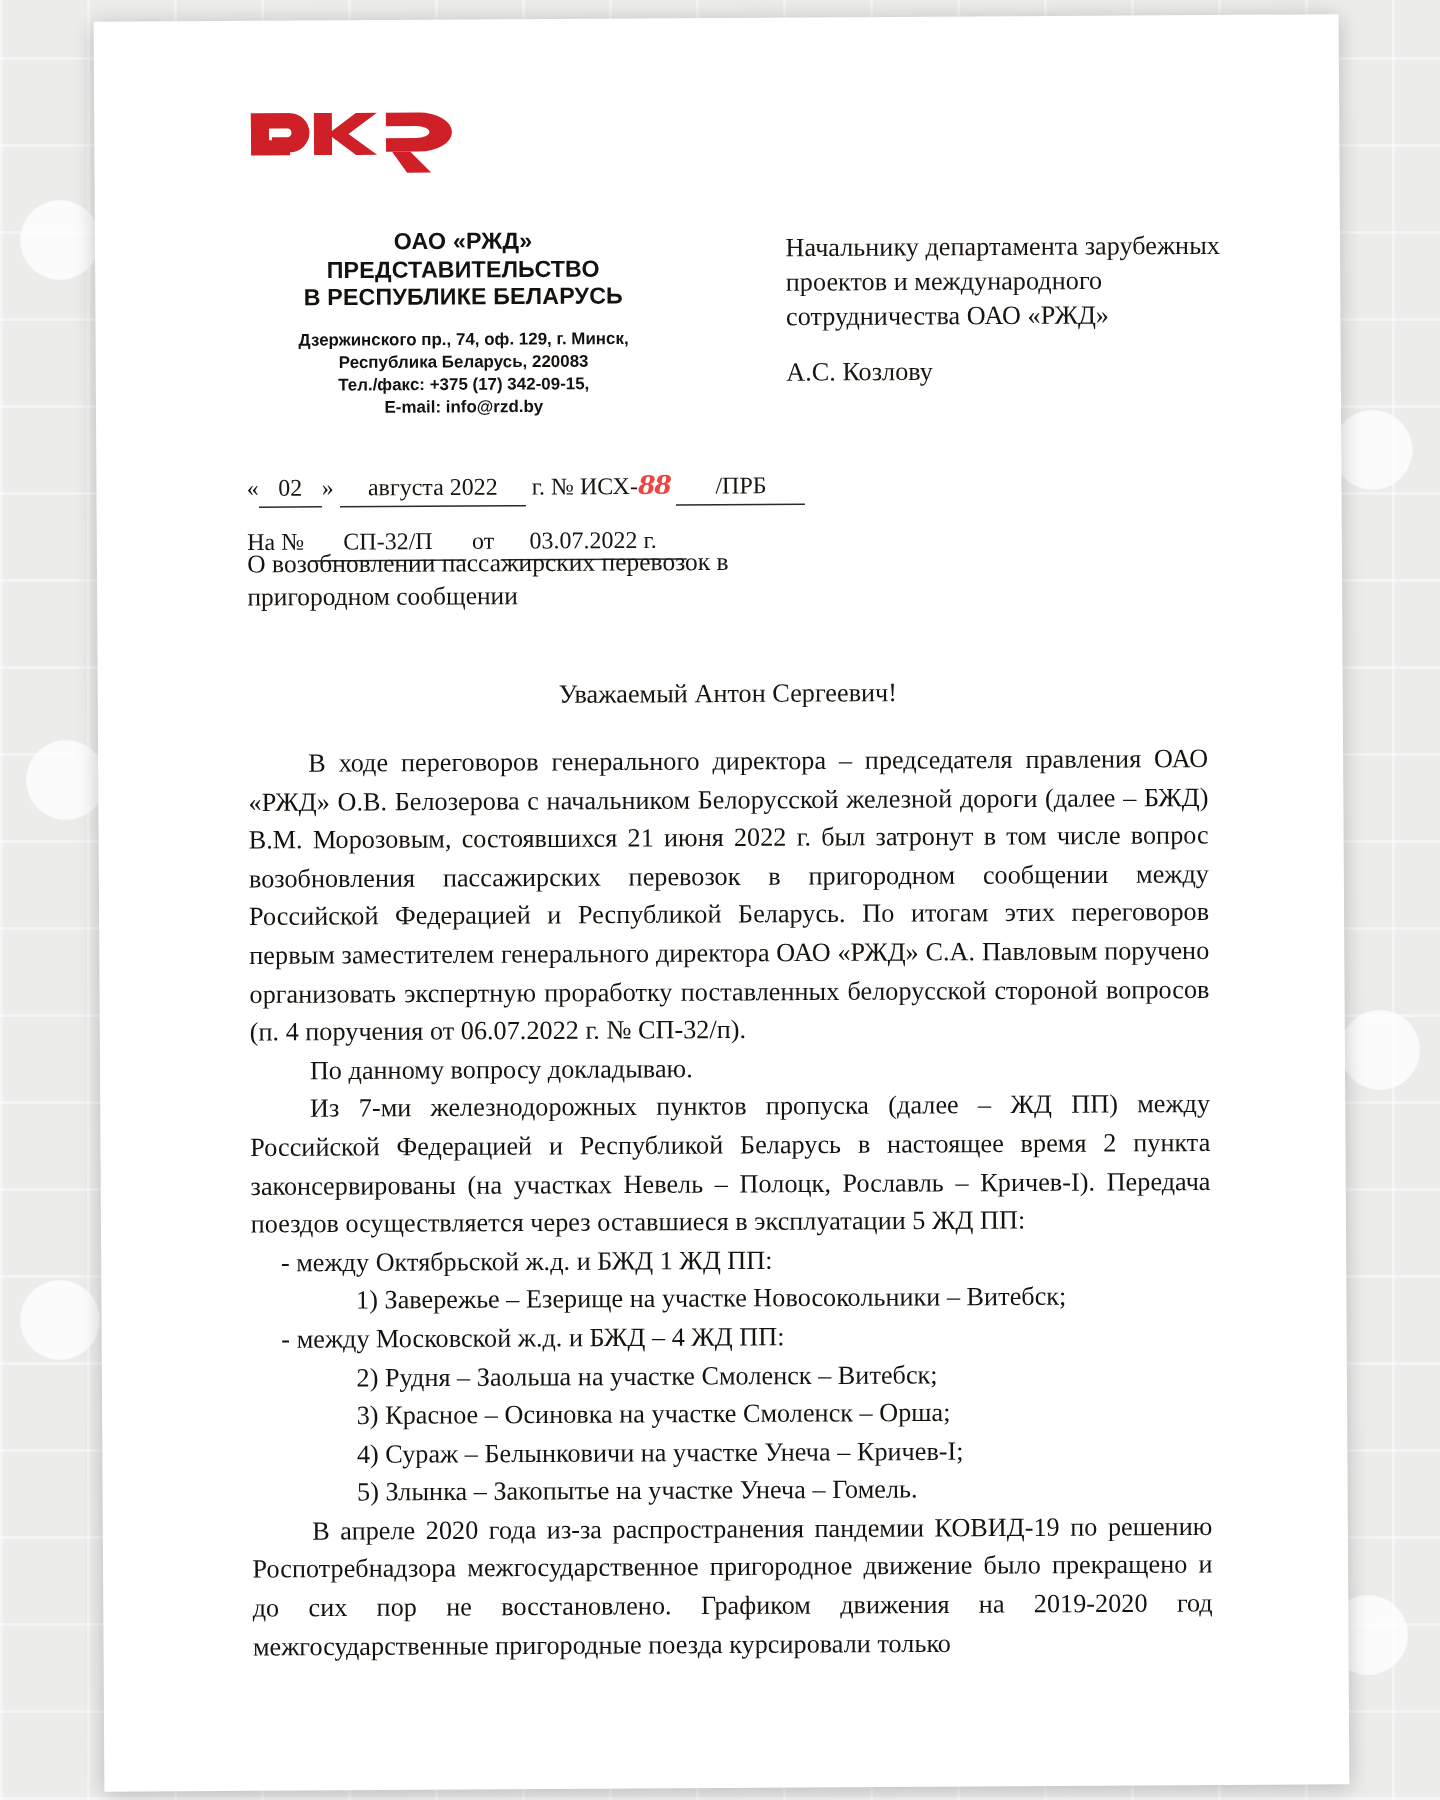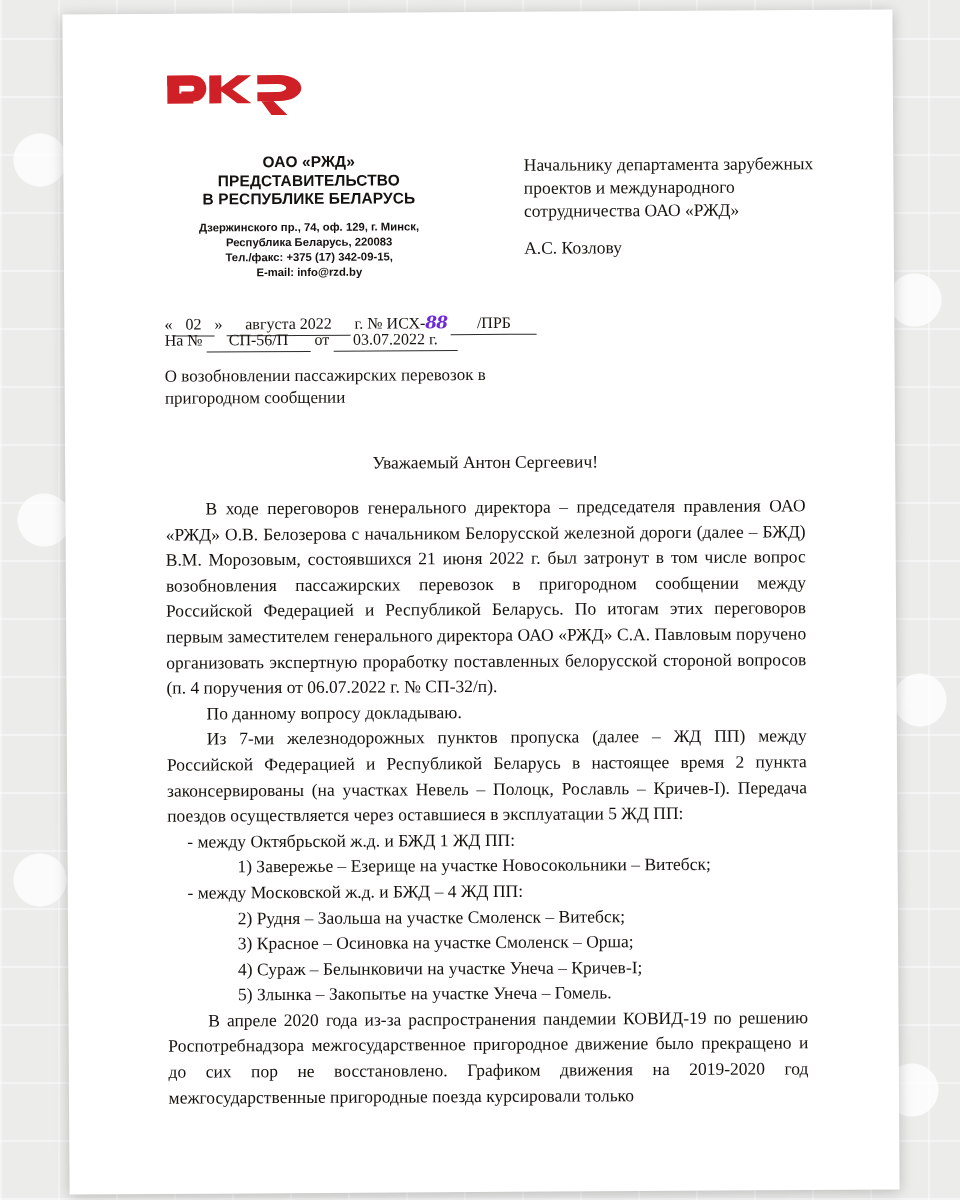--- a/index.html
+++ b/index.html
@@ -116,27 +116,27 @@
   .ref-2 { top: 318px; }
   .ul {
     display: inline-block;
     border-bottom: 1.2px solid #2b2b2b;
     text-align: center;
     padding: 0 4px 2px 4px;
   }
   .ul.w1 { min-width: 34px; }
   .ul.w3 { min-width: 78px; margin-top: 20px; }
   .ul.w5 { min-width: 96px; }
-  .ul.w6 { min-width: 116px; }
+  .ul.w6 { min-width: 116px; margin-top: 22px; }
   .handwritten {
     font-family: "DejaVu Serif", serif;
     font-style: italic;
     font-weight: bold;
     font-size: 17px;
-    color: #6d28d9;
+    color: #ef4444;
     letter-spacing: -1px;
     text-align: right;
   }
 
   
   .subject {
     position: absolute;
     left: 100px;
     top: 352px;
     width: 350px;
@@ -224,21 +224,21 @@
       <span>«</span><span class="ul w1">02</span><span>»</span>
       <span class="ul w6">августа 2022</span>
       <span>г.</span>
       <span>№</span>
       <span>ИСХ-</span><span class="handwritten">88</span>
       <span class="ul w3">/ПРБ</span>
     </div>
 
     <div class="ref ref-2">
       <span>На №</span>
-      <span class="ul w5">СП-56/П</span>
+      <span class="ul w5">СП-32/П</span>
       <span>от</span>
       <span class="ul w6">03.07.2022 г.</span>
     </div>
 
     <div class="subject">О возобновлении пассажирских перевозок в пригородном сообщении</div>
 
     <div class="salutation">Уважаемый Антон Сергеевич!</div>
 
     <div class="body-text">
       <p>В ходе переговоров генерального директора – председателя правления ОАО «РЖД» О.В. Белозерова с начальником Белорусской железной дороги (далее – БЖД) В.М. Морозовым, состоявшихся 21 июня 2022 г. был затронут в том числе вопрос возобновления пассажирских перевозок в пригородном сообщении между Российской Федерацией и Республикой Беларусь. По итогам этих переговоров первым заместителем генерального директора ОАО «РЖД» С.А. Павловым поручено организовать экспертную проработку поставленных белорусской стороной вопросов (п. 4 поручения от 06.07.2022 г. № СП-32/п).</p>

